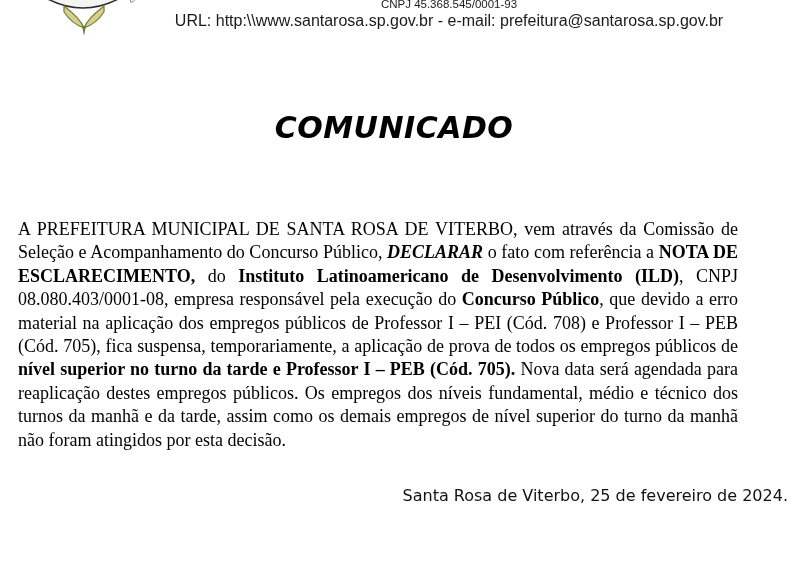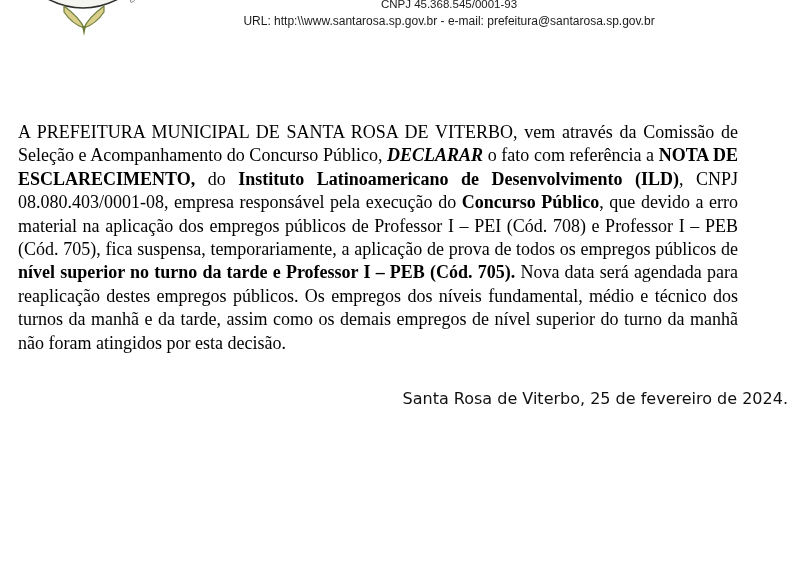--- a/index.html
+++ b/index.html
@@ -47,21 +47,21 @@
     text-align: center;
     font-family: "Liberation Sans", "DejaVu Sans", sans-serif;
     color: #1a1a1a;
   }
   .header-cnpj {
     font-size: 11.5px;
     line-height: 13px;
     white-space: nowrap;
   }
   .header-url {
-    font-size: 12px;
+    font-size: 16px;
     line-height: 16px;
     white-space: nowrap;
     margin-top: 2px;
   }
 
   
   .title-wrap {
     margin-top: 62px;
     text-align: center;
   }
@@ -141,20 +141,23 @@
       </svg>
     </div>
 
     <div class="header-lines">
       <div class="header-cnpj">CNPJ 45.368.545/0001-93</div>
       <div class="header-url">URL: http:\\www.santarosa.sp.gov.br - e-mail: prefeitura@santarosa.sp.gov.br</div>
     </div>
 
   </div>
 
+  <div class="title-wrap">
+    <span class="doc-title">COMUNICADO</span>
+  </div>
 
   <div class="body-wrap">
     <p class="body-text"><span>A PREFEITURA MUNICIPAL DE SANTA ROSA DE VITERBO, vem através da Comissão de Seleção e Acompanhamento do Concurso Público, </span><i class="decl">DECLARAR</i><span> o fato com referência a </span><b>NOTA DE ESCLARECIMENTO,</b><span> do </span><b>Instituto Latinoamericano de Desenvolvimento (ILD)</b><span>, CNPJ 08.080.403/0001-08, empresa responsável pela execução do </span><b>Concurso Público</b><span>, que devido a erro material na aplicação dos empregos públicos de Professor I – PEI (Cód. 708) e Professor I – PEB (Cód. 705), fica suspensa, temporariamente, a aplicação de prova de todos os empregos públicos de </span><b>nível superior no turno da tarde e Professor I – PEB (Cód. 705).</b><span> Nova data será agendada para reaplicação destes empregos públicos. Os empregos dos níveis fundamental, médio e técnico dos turnos da manhã e da tarde, assim como os demais empregos de nível superior do turno da manhã não foram atingidos por esta decisão.</span></p>
   </div>
 
   <div class="place-date">Santa Rosa de Viterbo, 25 de fevereiro de 2024.</div>
 
 </div>
 
 </body></html>

